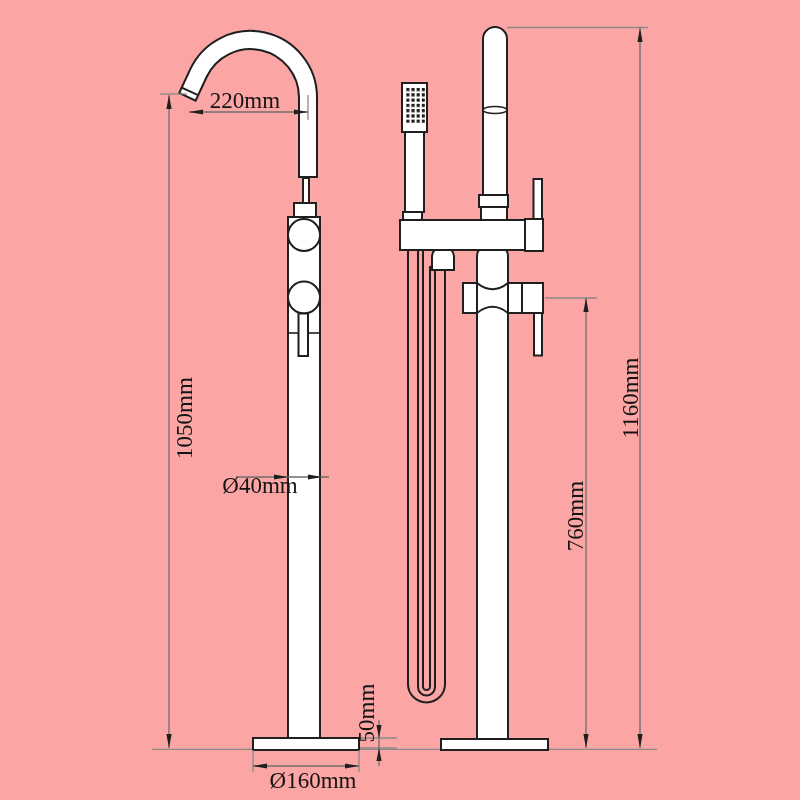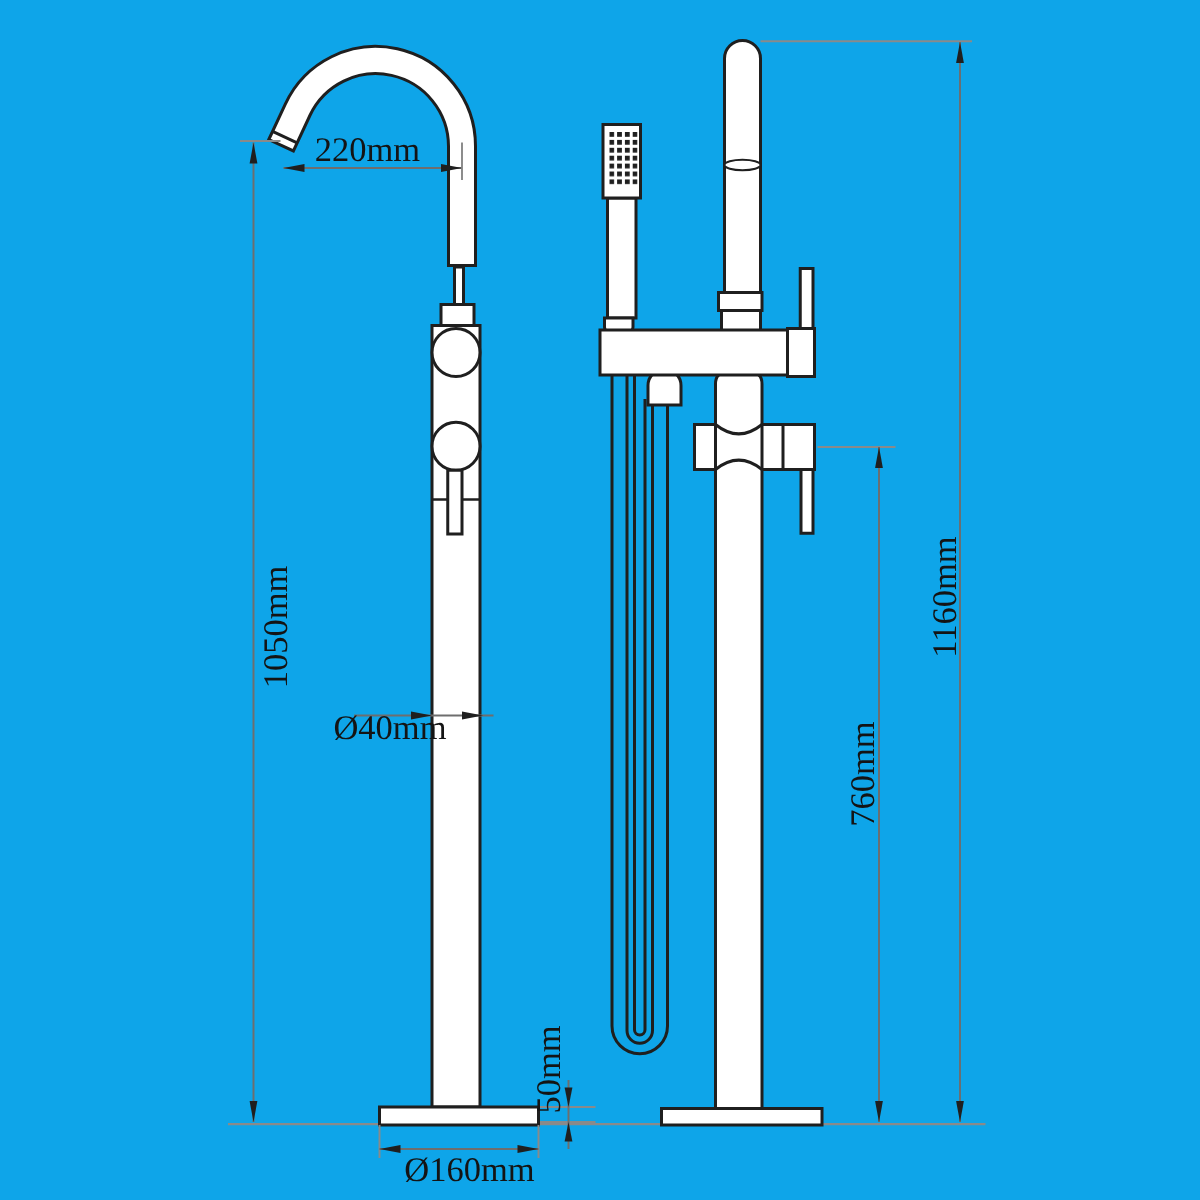--- a/index.html
+++ b/index.html
@@ -1,17 +1,17 @@
 <!DOCTYPE html>
 <html><head>
 <meta charset="utf-8">
 <style>
   html,body{margin:0;padding:0;background:#fff;}
   .canvas{
-    position:relative;width:800px;height:800px;background:#0ea5e9;overflow:hidden;
+    position:relative;width:800px;height:800px;background:#fca5a5;overflow:hidden;
     font-family:"Liberation Serif","DejaVu Serif",serif;
   }
   .canvas svg{position:absolute;left:0;top:0;}
   .dim-label{
     position:absolute;color:#141414;font-size:23px;line-height:1;white-space:nowrap;
     transform:translate(-50%,-50%);
   }
   .dim-label.vertical{transform:translate(-50%,-50%) rotate(-90deg);}
 </style>
 </head>

